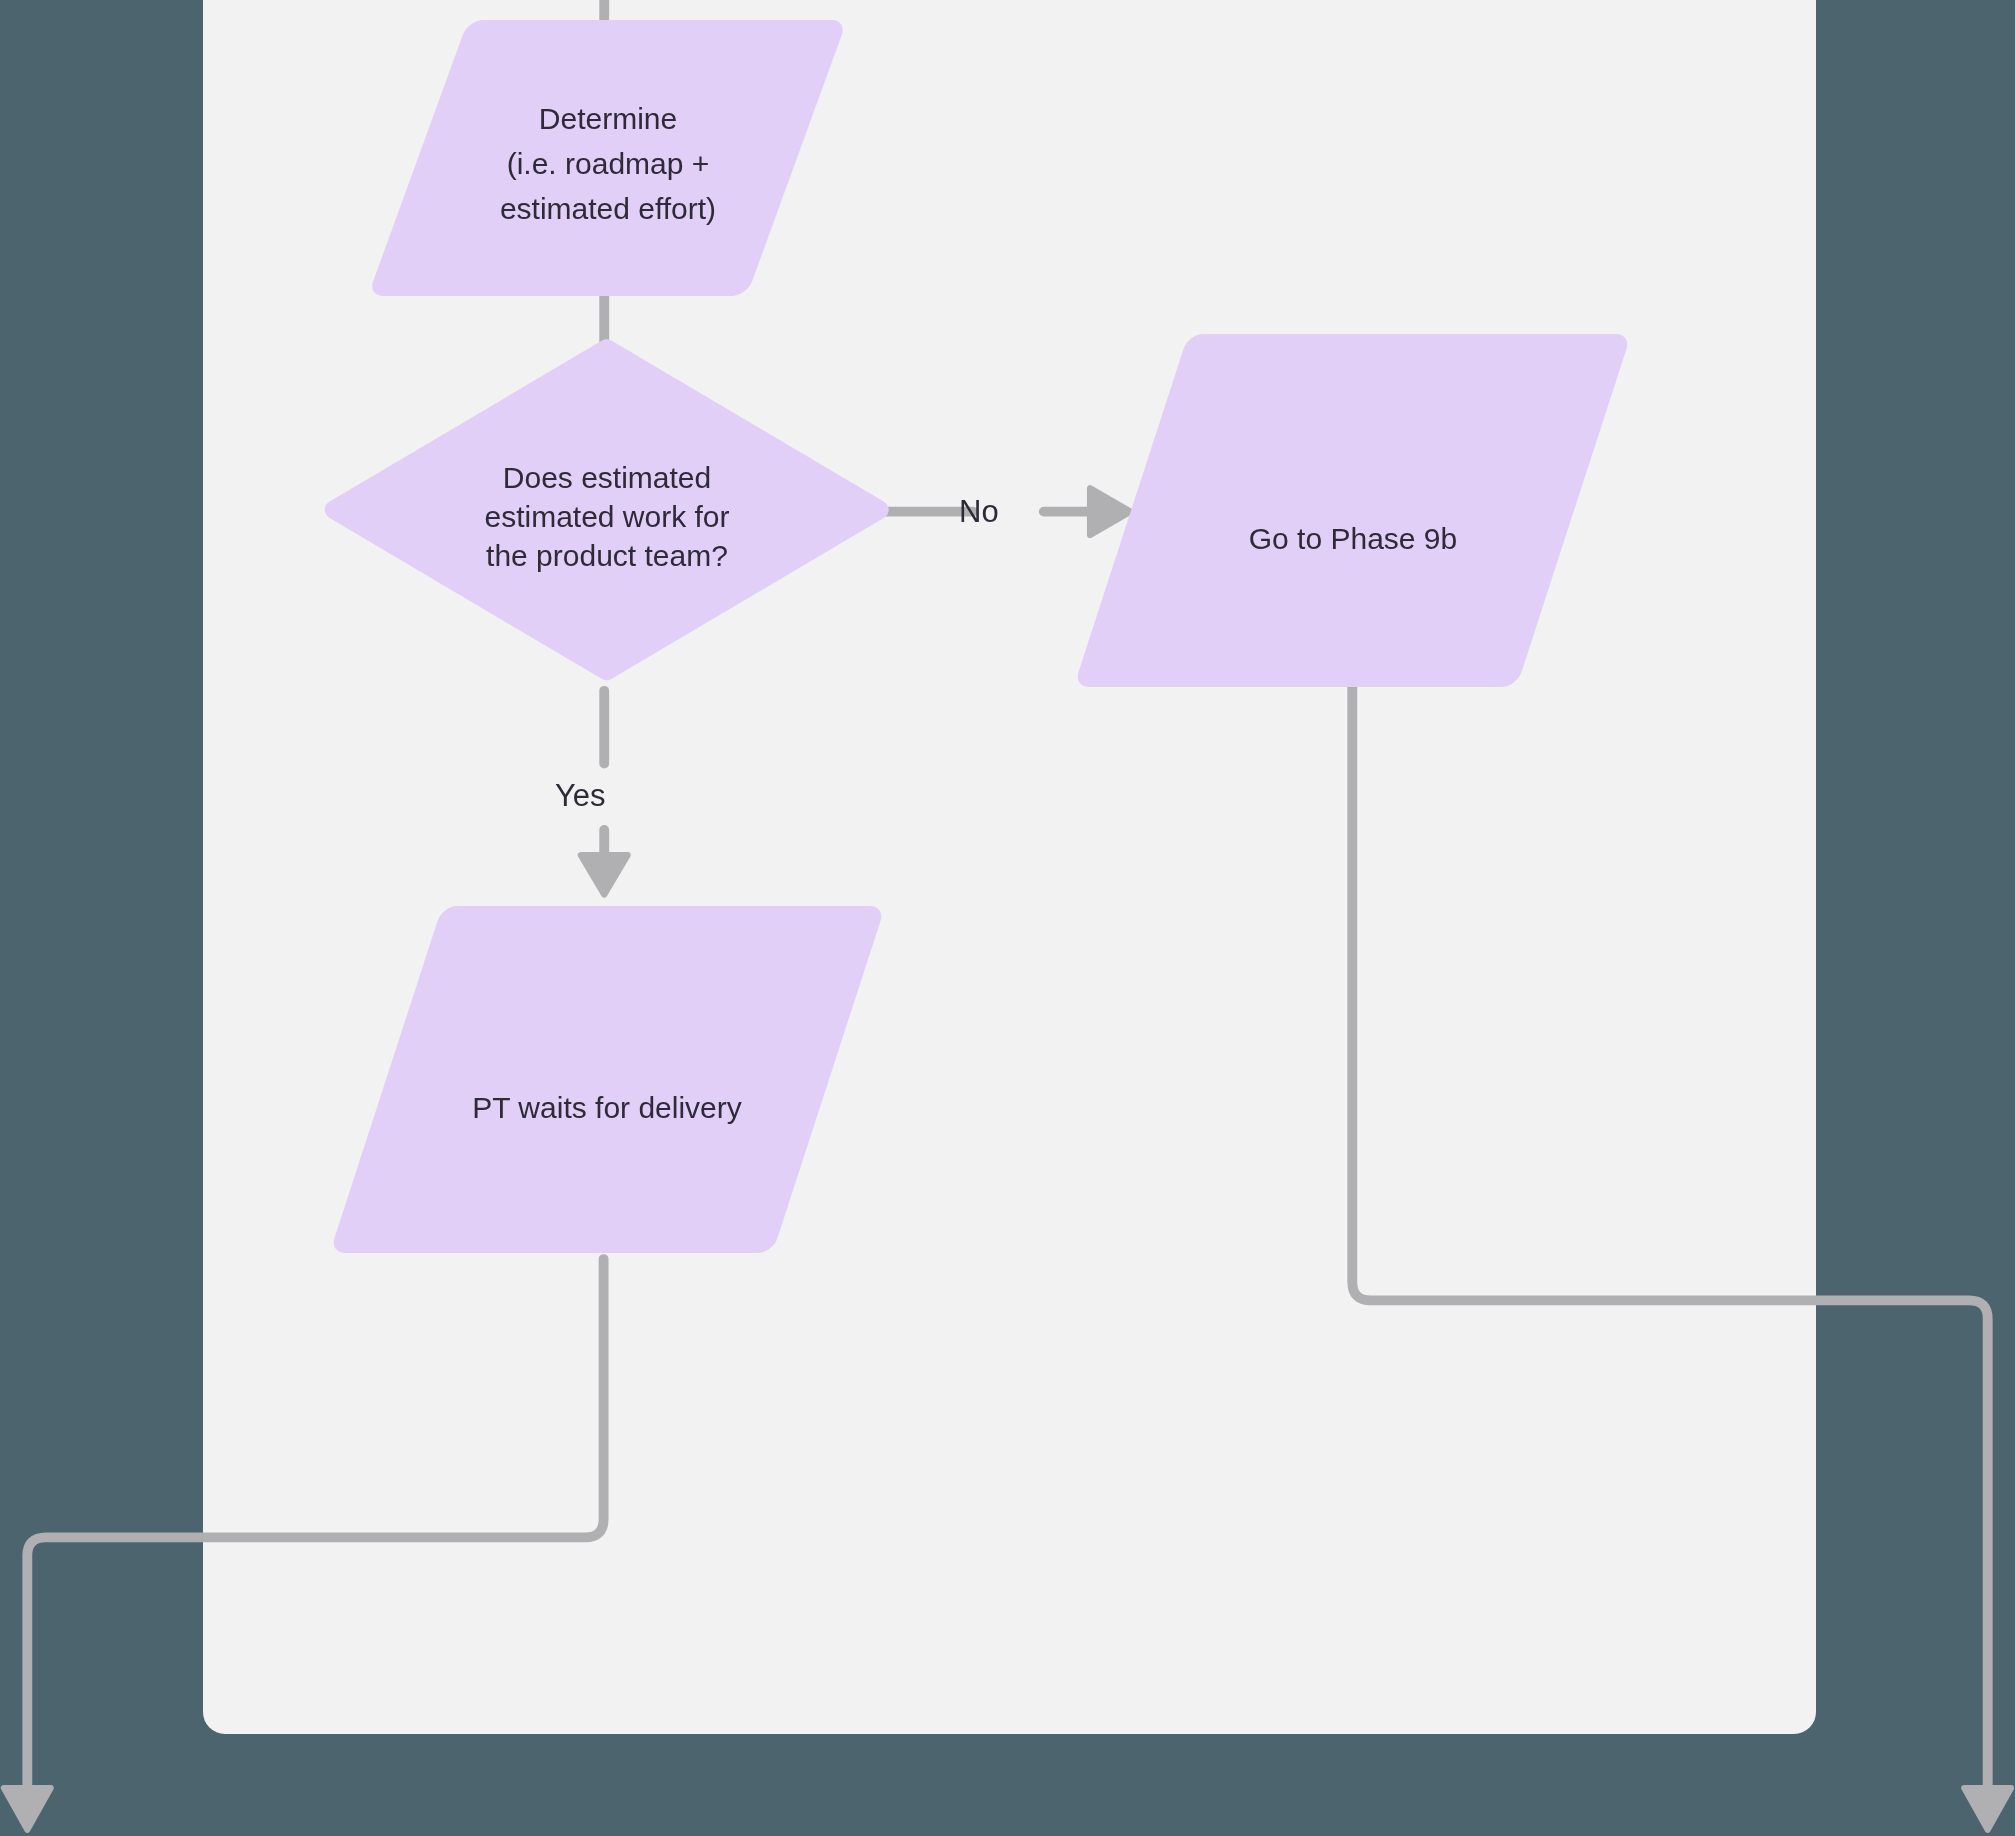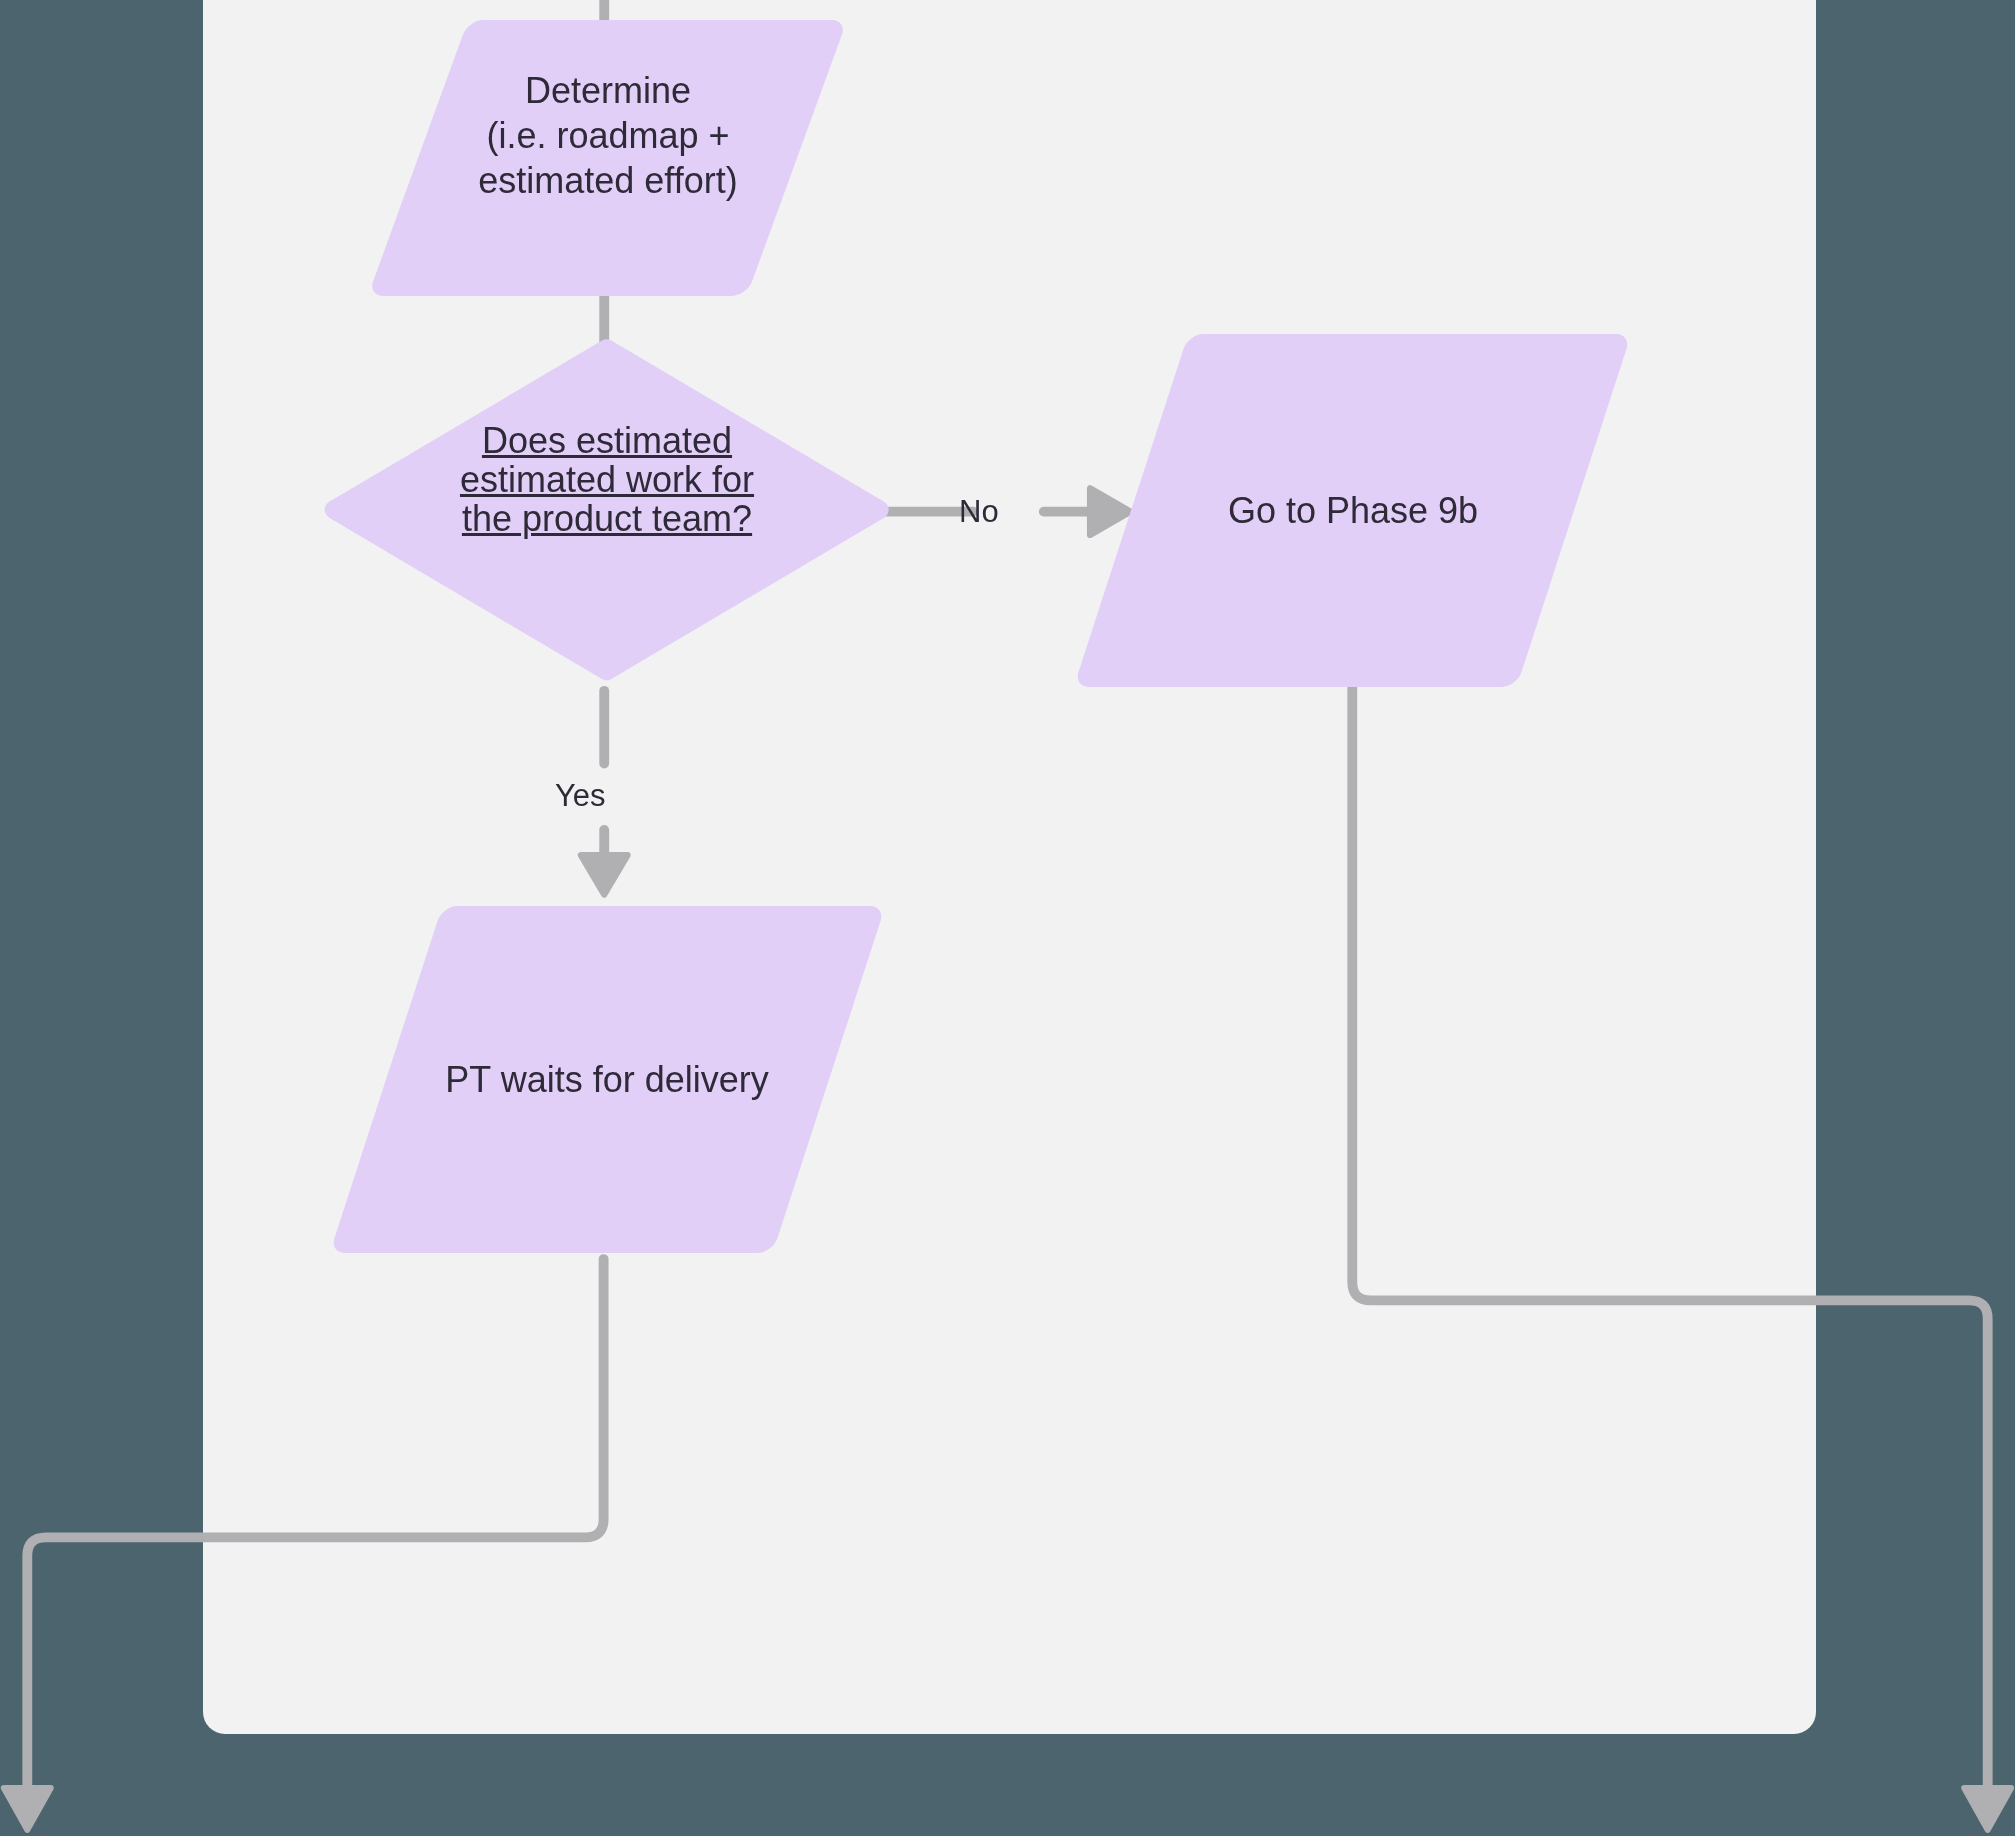--- a/index.html
+++ b/index.html
@@ -14,21 +14,21 @@
   body{font-family:"Liberation Sans", sans-serif;background:var(--bg);}
   .stage{position:relative;width:2015px;height:1836px;overflow:hidden;background:var(--bg);}
   .canvas{position:absolute;left:203px;top:-49px;width:1613px;height:1783px;background:var(--canvas);border-radius:22px;}
   .wires{position:absolute;left:0;top:0;width:2015px;height:1836px;}
   .wires path.wire{stroke:var(--wire);stroke-width:16px;fill:none;stroke-linecap:round;}
   .wires polygon.head{fill:var(--wire);stroke:var(--wire);stroke-width:10px;stroke-linejoin:round;}
   .wires .diamond{fill:var(--shape);stroke:var(--shape);stroke-width:30px;stroke-linejoin:round;}
   .node.para{position:absolute;background:var(--shape);border-radius:15px;}
   .skew20{transform:skewX(-20deg);}
   .skew18{transform:skewX(-18deg);}
-  .label{position:absolute;color:var(--ink);font-size:36px;line-height:34px;text-align:center;white-space:nowrap;}
+  .label{position:absolute;color:var(--ink);font-size:30px;line-height:34px;text-align:center;white-space:nowrap;margin-top:28px;}
   .label.multiline{white-space:normal;}
   .label.multiline > div{line-height:var(--lh);}
   .edge-label{position:absolute;color:var(--ink);font-size:31px;line-height:34px;text-align:left;white-space:nowrap;}
 </style>
 </head>
 <body>
 
 <div class="stage">
 
   <div class="canvas"></div>
@@ -61,21 +61,21 @@
   <div class="node para skew20" style="left:418px;top:20px;width:379px;height:276px;"></div>
   <div class="node para skew18" style="left:1131px;top:334px;width:443px;height:353px;"></div>
   <div class="node para skew18" style="left:386px;top:906px;width:443px;height:347px;"></div>
 
   <div class="label multiline" style="left:423px;top:68px;width:370px;--lh:45px;">
     <div>Determine</div>
     <div>(i.e. roadmap +</div>
     <div>estimated effort)</div>
   </div>
 
-  <div class="label multiline" style="left:422px;top:421px;width:370px;text-decoration:underline;--lh:39px;">
+  <div class="label multiline" style="left:422px;top:430px;width:370px;--lh:39px;">
     <div>Does estimated</div>
     <div>estimated work for</div>
     <div>the product team?</div>
   </div>
 
   <div class="label" style="left:1168px;top:494px;width:370px;">Go to Phase 9b</div>
 
   <div class="label" style="left:422px;top:1063px;width:370px;">PT waits for delivery</div>
 
   <div class="edge-label" style="left:959px;top:495px;width:99px;">No</div>

